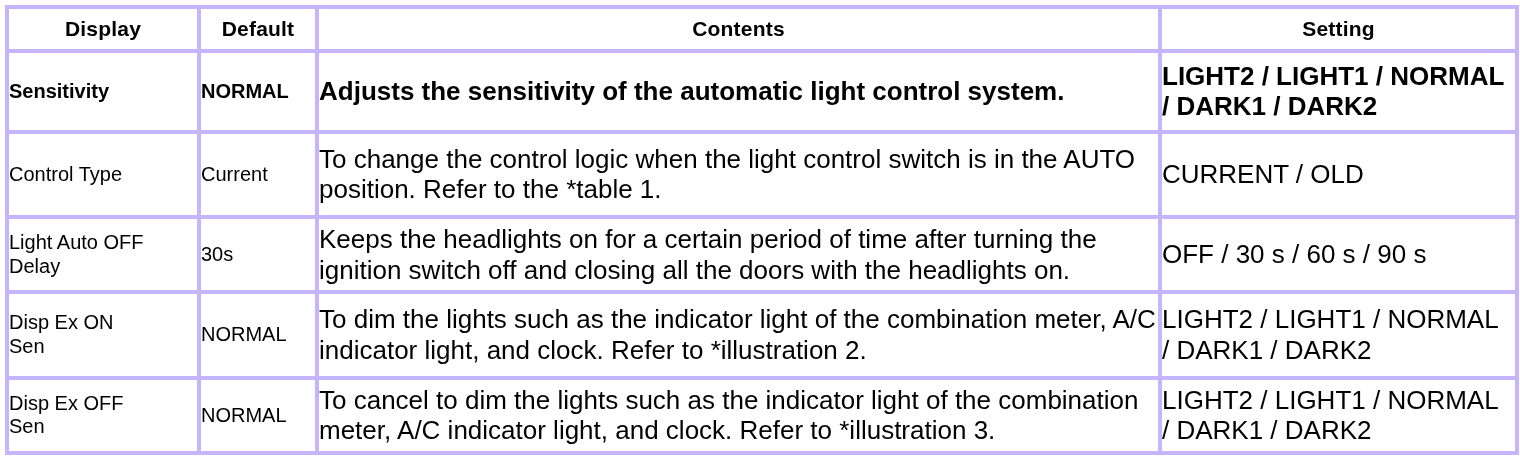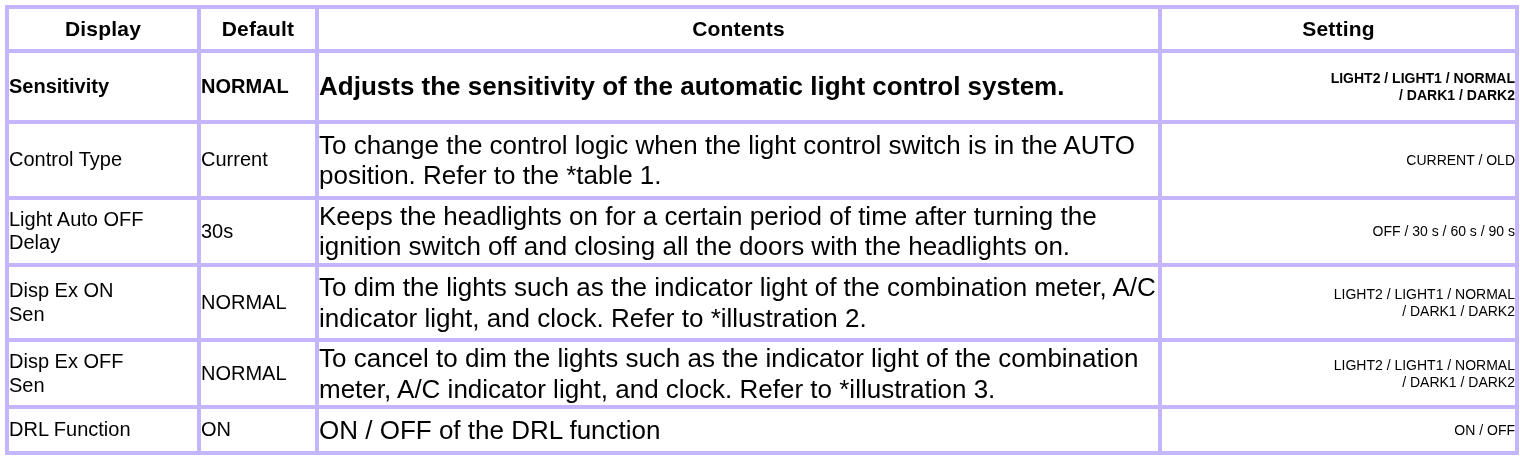--- a/index.html
+++ b/index.html
@@ -64,21 +64,21 @@
   .cell-pad-l {
     padding: 0 4px 0 7px;
   }
   .cell-pad-c {
     padding: 0 6px 0 8px;
   }
 
   td.col-display   { font-size: 20px; }
   td.col-default   { font-size: 20px; }
   td.col-contents  { font-size: 26px; }
-  td.col-setting   { font-size: 14px; text-align: right; }
+  td.col-setting   { font-size: 26px; }
 
   .row-h1 { height: 70px; font-weight: bold; }
   .row-h2 { height: 74px; margin-top: 36px; }
   .row-h3 { height: 54px; }
   .row-h4 { height: 74px; margin-left: 44px; }
   .row-h5 { height: 54px; margin-top: 28px; }
   .row-h6 { height: 45px; }
 
   .txt { display: block; }
   .txt .ln { display: block; white-space: nowrap; }
@@ -202,34 +202,16 @@
           </span>
         </td>
         <td class="col-setting cell-pad-c">
           <span class="txt">
             <span class="ln">LIGHT2 / LIGHT1 / NORMAL</span>
             <span class="ln">/ DARK1 / DARK2</span>
           </span>
         </td>
       </tr>
 
-      <tr class="row-h6">
-        <td class="col-display cell-pad-l">
-          <span class="txt">
-            <span class="ln">DRL Function</span>
-          </span>
-        </td>
-        <td class="col-default cell-pad-c">ON</td>
-        <td class="col-contents cell-pad-c">
-          <span class="txt">
-            <span class="ln">ON / OFF of the DRL function</span>
-          </span>
-        </td>
-        <td class="col-setting cell-pad-c">
-          <span class="txt">
-            <span class="ln">ON / OFF</span>
-          </span>
-        </td>
-      </tr>
 
     </tbody>
   </table>
 </div>
 
 </body></html>

